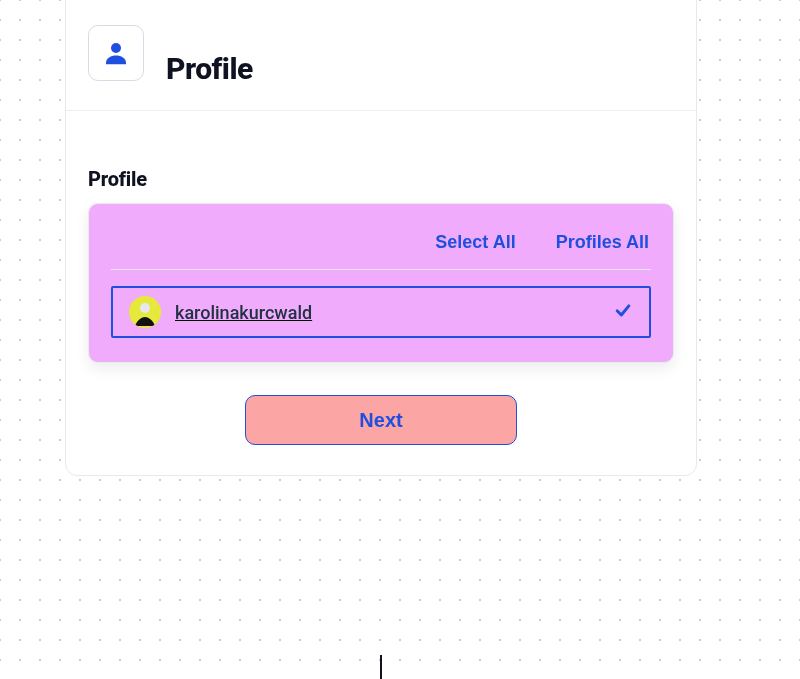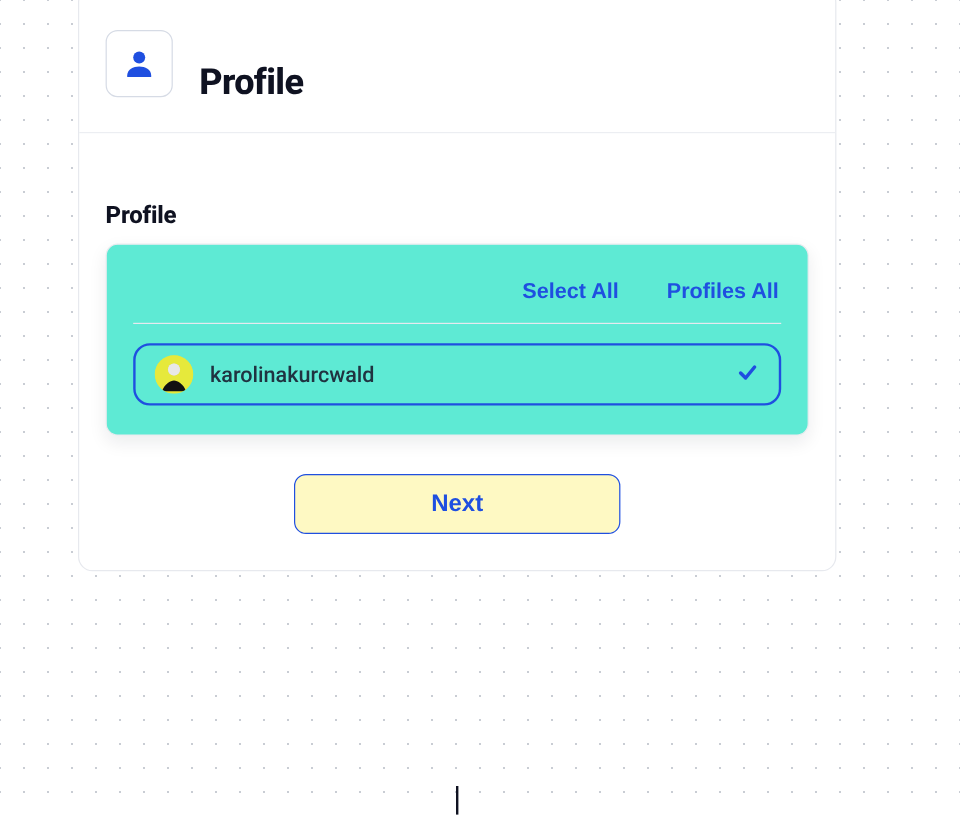--- a/index.html
+++ b/index.html
@@ -95,47 +95,48 @@
     }
     .chev { color: #9aa2b1; }
     .chev.open { color: #2b3444; }
     .section2 { margin-top: 28px; }
     .dropdown {
       margin-top: 12px;
       border: 1px solid #e9ebef;
       border-radius: 10px;
       padding: 18px 22px 24px 22px;
       box-shadow: 0 6px 14px rgba(10,20,40,0.08);
-      background: #5eead4;
+      background: #f0abfc;
     }
     .dropdown .actions {
       display: flex;
       justify-content: flex-end;
       gap: 40px;
       padding: 10px 2px 16px 2px;
       border-bottom: 1px solid #e6e9ef;
     }
     .dropdown .actions button {
       background: none;
       border: none;
       color: #1f4fe0;
       font-size: 18px;
       font-weight: 700;
       cursor: pointer;
       padding: 0;
     }
     .profile-row {
       margin-top: 16px;
       border: 2px solid #1f4fe0;
-      border-radius: 14px;
+      border-radius: 2px;
       height: 52px;
       display: flex;
       align-items: center;
       padding: 0 16px;
       gap: 14px;
+      text-decoration: underline;
     }
     .avatar {
       width: 32px;
       height: 32px;
       border-radius: 50%;
       background: #e6e93b;
       display: flex;
       align-items: center;
       justify-content: center;
       overflow: hidden;
@@ -151,21 +152,21 @@
     .next-wrap {
       display: flex;
       justify-content: center;
       margin-top: 32px;
     }
     .next-btn {
       width: 272px;
       height: 50px;
       border: 1.5px solid #1f4fe0;
       border-radius: 10px;
-      background: #fef9c3;
+      background: #fca5a5;
       color: #1f4fe0;
       font-size: 20px;
       font-weight: 700;
       cursor: pointer;
     }
     .connector {
       position: absolute;
       left: 380px;
       top: 655px;
       width: 2px;

